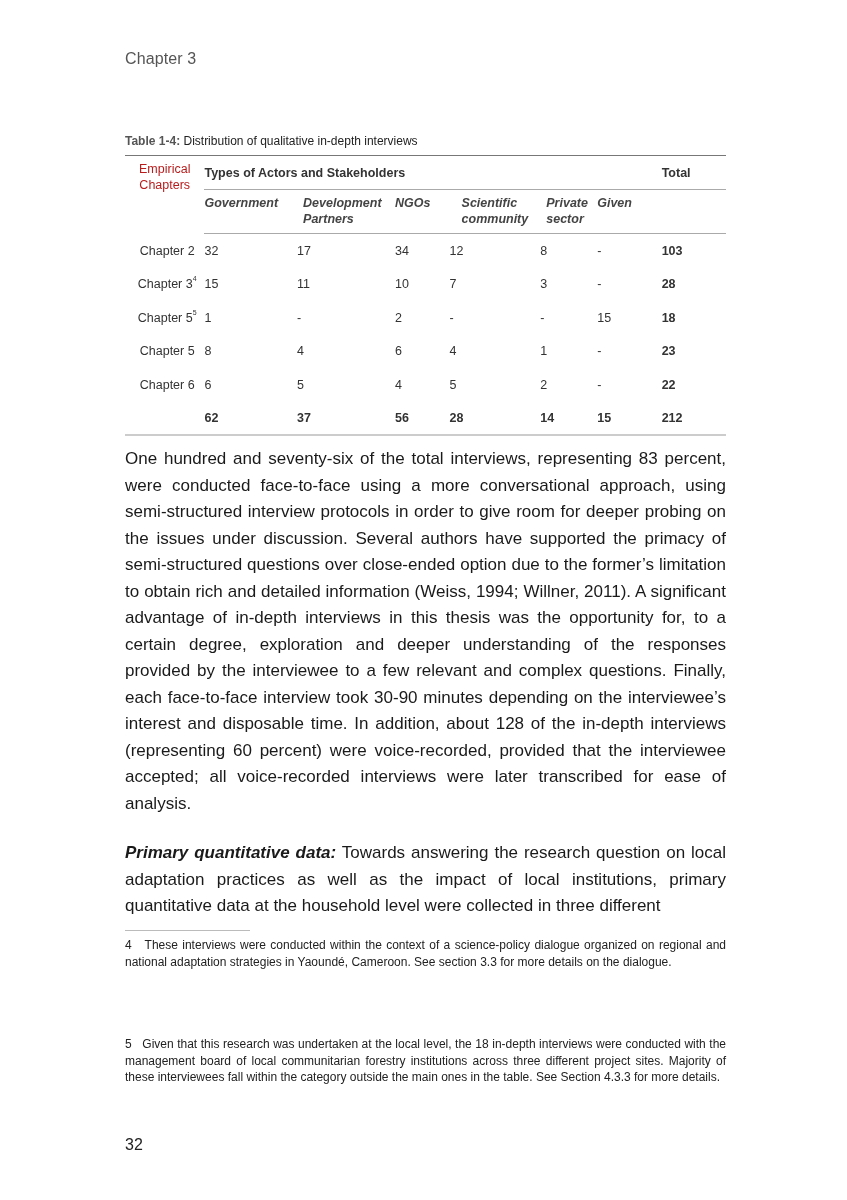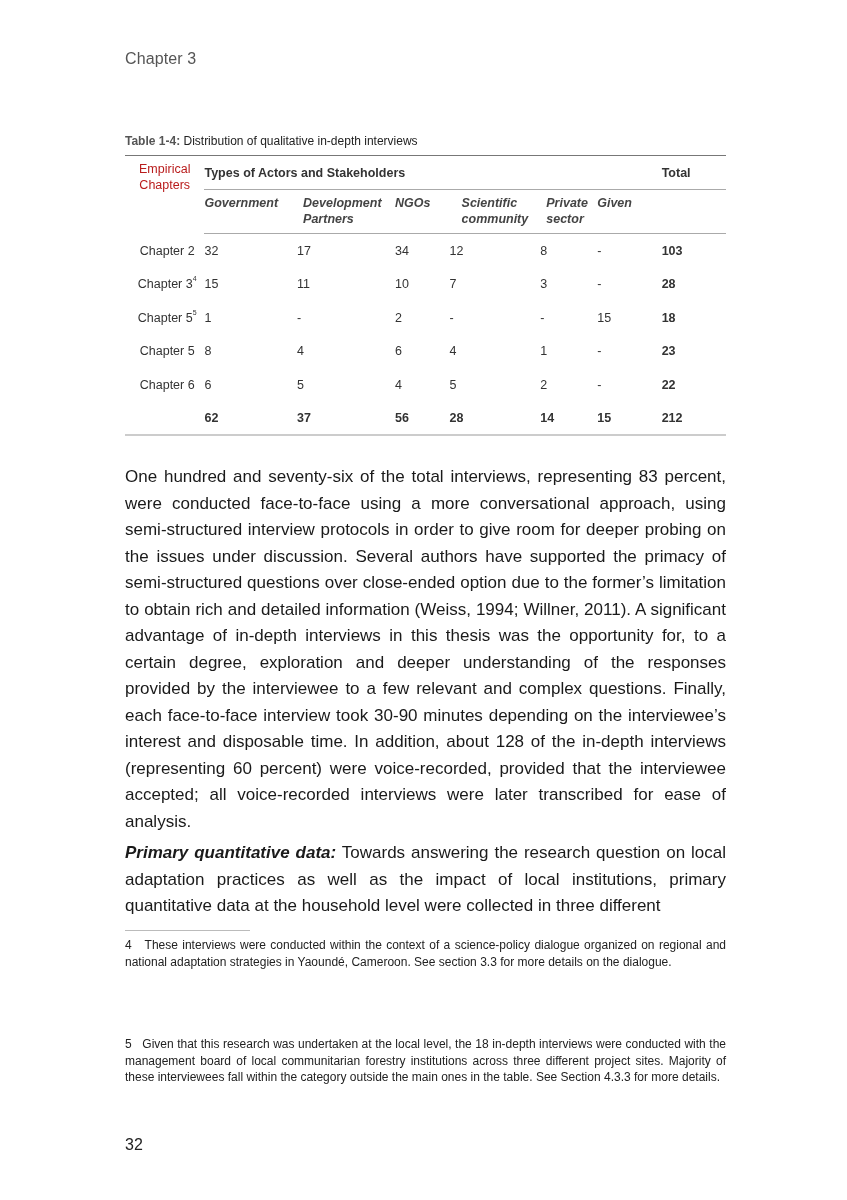--- a/index.html
+++ b/index.html
@@ -15,21 +15,21 @@
   .h-types { font-weight: bold; height: 33px; vertical-align: middle; border-bottom: 1px solid #aaa; }
   .h-total { font-weight: bold; vertical-align: middle; border-bottom: 1px solid #aaa; }
   .sub th { font-style: italic; font-weight: bold; color:#444; vertical-align: top; padding-top: 5px !important; height: 38px; line-height: 16px; border-bottom: 1px solid #aaa; margin-top: 6px; }
   .sub th.blank { border-bottom: 1px solid #aaa; }
   tr.row td { height: 33.5px; vertical-align: middle; }
   tr.row td.rlabel { text-align: center; padding-left: 5px; }
   tr.row td.tot { font-weight: bold; }
   tr.sum td { font-weight: bold; height: 32px; border-bottom: 2px solid #ccc; }
   sup { font-size: 7px; vertical-align: top; position: relative; top: -2px; }
   .body-text { position: absolute; left: 125px; width: 601px; font-size: 17px; line-height: 26.5px; text-align: justify; color: #1a1a1a; }
-  .p1 { top: 464px; }
+  .p1 { top: 446px; }
   .p2 { top: 840px; }
   .fn-rule { position: absolute; left: 125px; top: 930px; width: 125px; border-top: 1px solid #bbb; }
   .fn { position: absolute; left: 125px; width: 601px; font-size: 12px; line-height: 16.5px; text-align: justify; color: #222; }
   .fn1 { top: 937px; }
   .fn2 { top: 1036px; }
   .pagenum { position: absolute; left: 125px; top: 1136px; font-size: 16px; color: #222; }
 </style>
 </head>
 <body>
 

